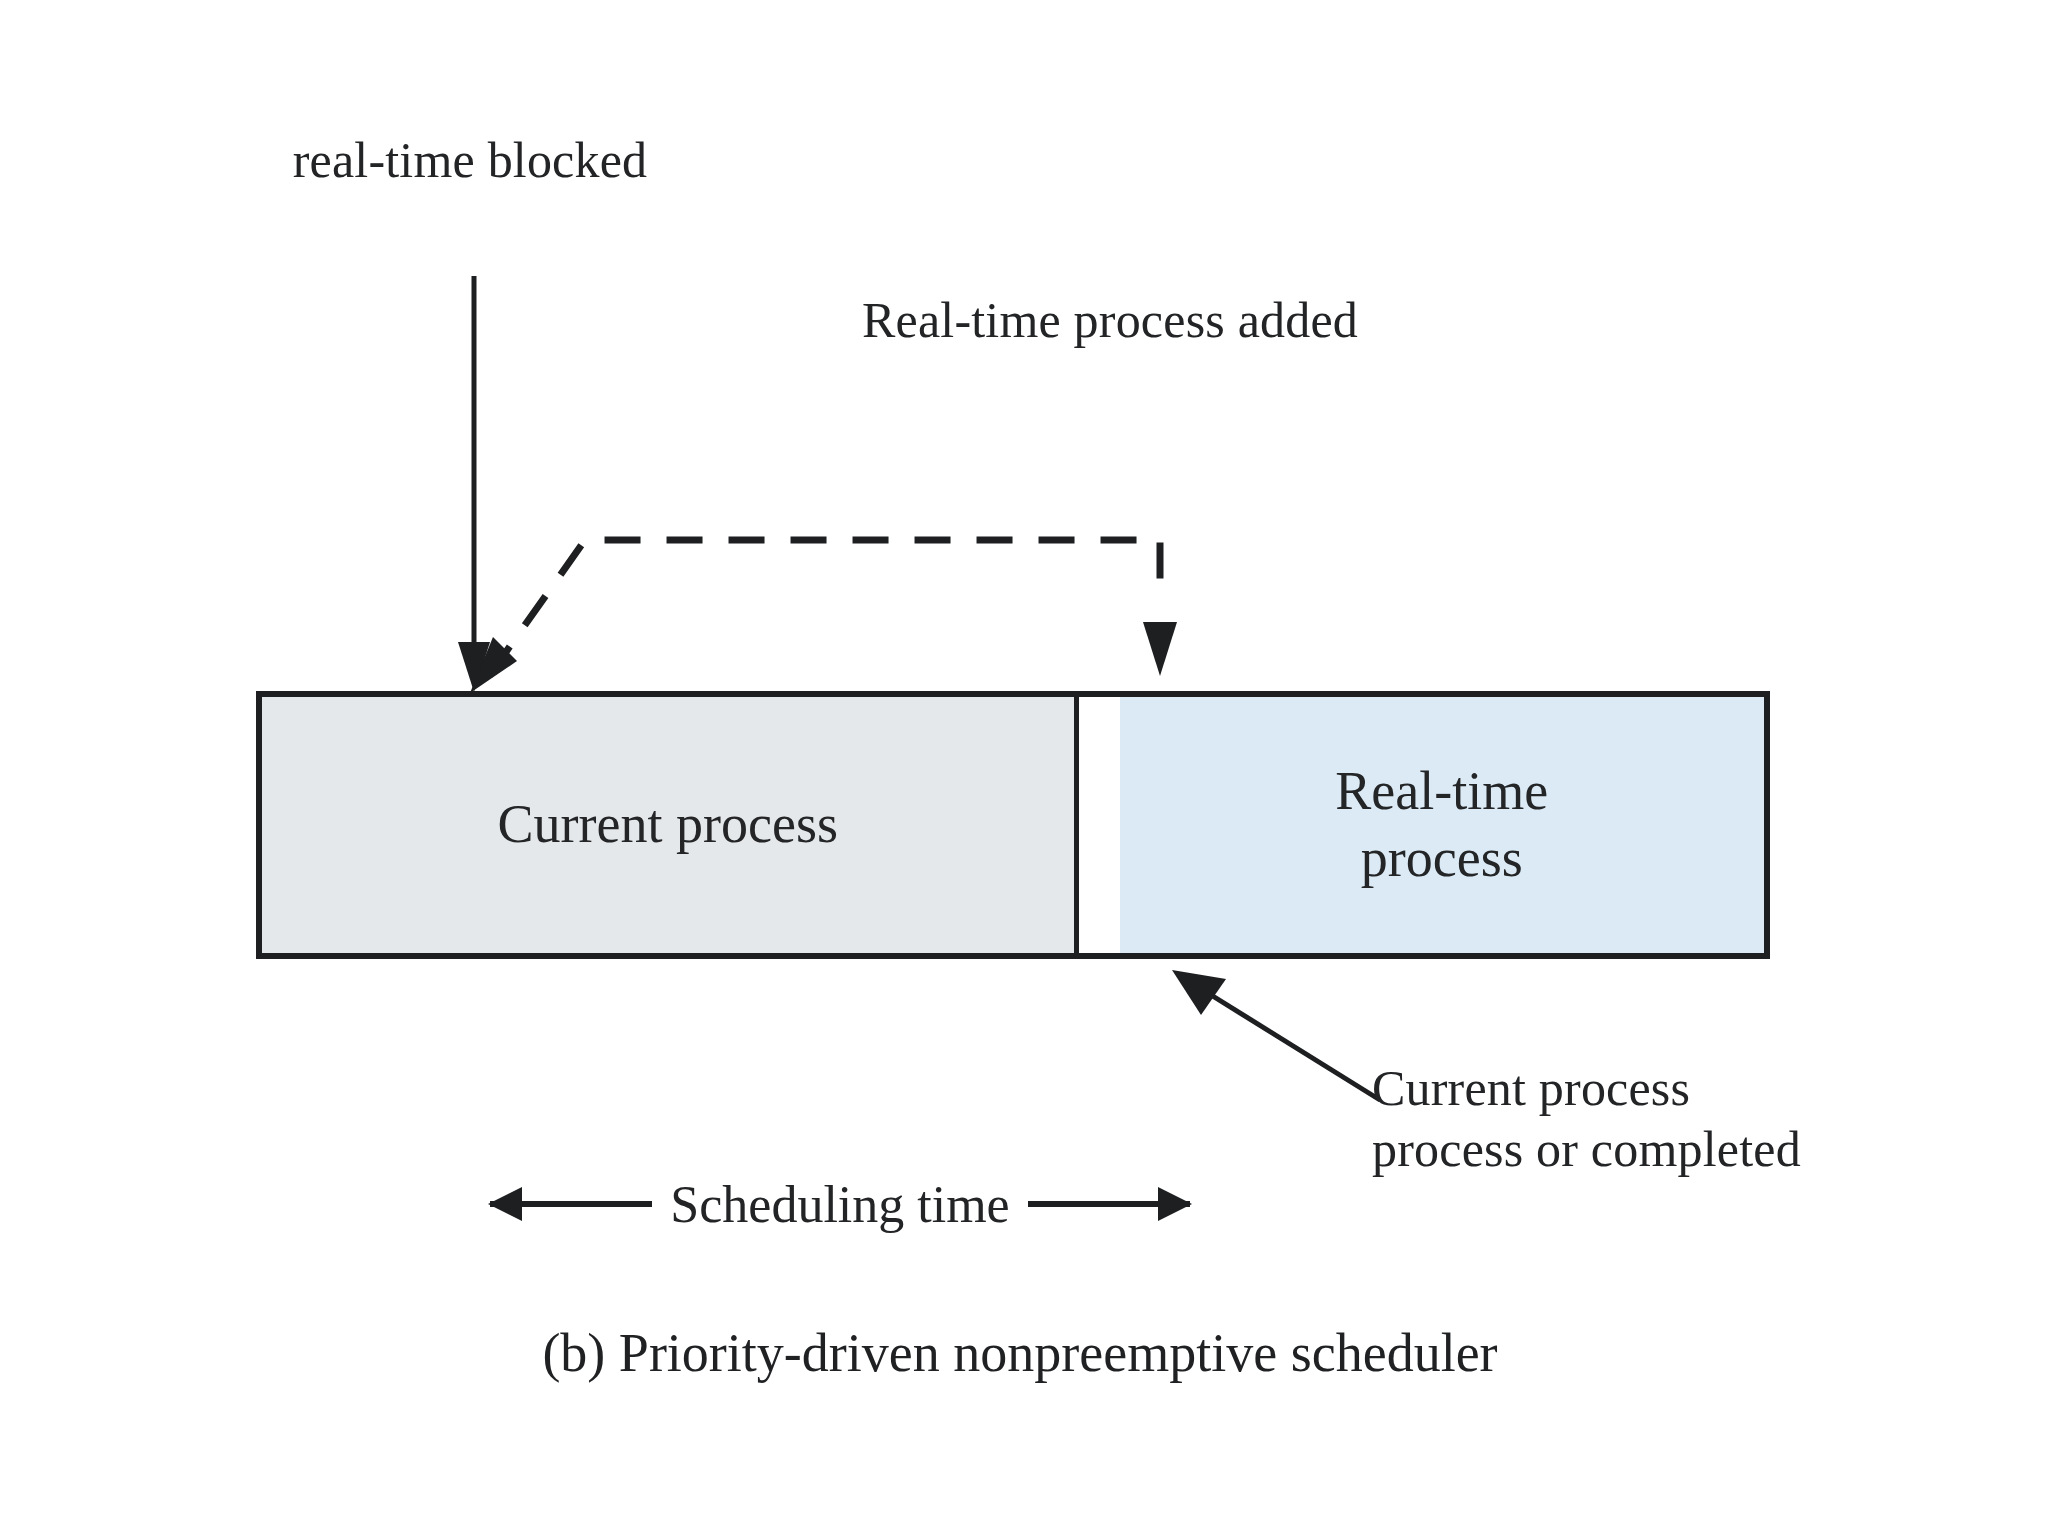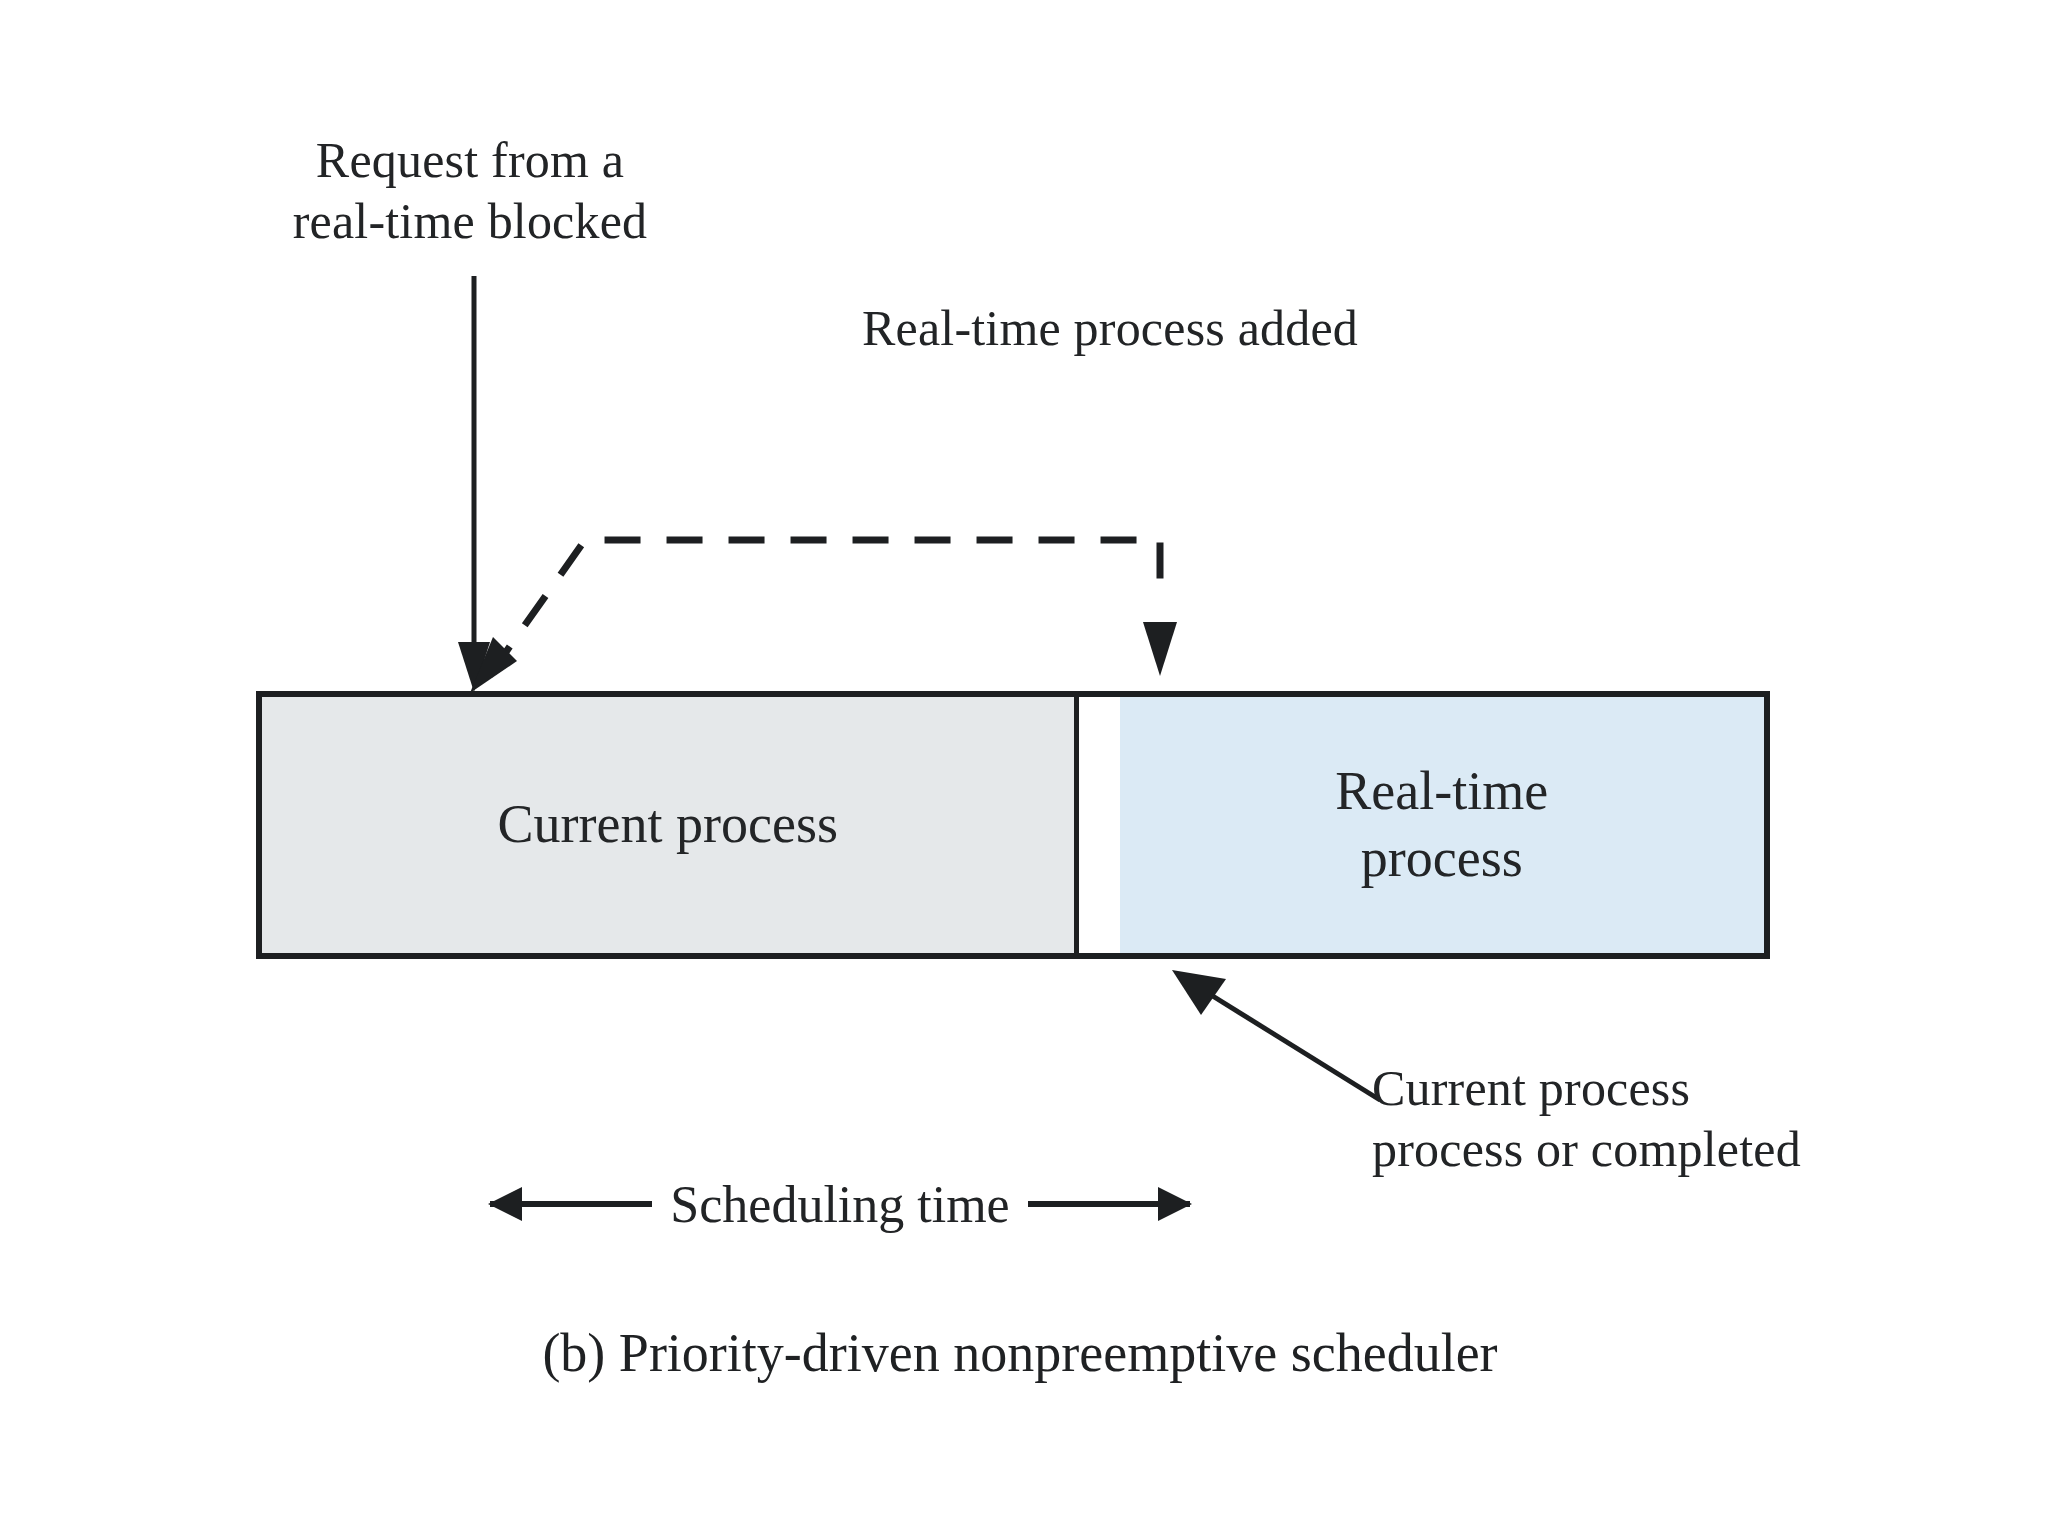--- a/index.html
+++ b/index.html
@@ -28,21 +28,21 @@
     line-height: 1.22;
     color: #222426;
     letter-spacing: 0.2px;
     white-space: nowrap;
   }
   .annot .ln { display: block; }
   .annot.center .ln { text-align: center; }
   .annot.left .ln { text-align: left; }
 
   #annot-request  { left: 255px;  top: 130px;  width: 430px; }
-  #annot-added    { left: 820px;  top: 298px;  width: 580px; }
+  #annot-added    { left: 820px;  top: 290px;  width: 580px; }
   #annot-blocked  { left: 1372px; top: 1058px; width: 580px; }
 
   
   #bar {
     position: absolute;
     left: 256px;
     top: 691px;
     width: 1514px;
     height: 268px;
     border-top: 6px solid #1d1f21;
@@ -169,21 +169,20 @@
       <path d="M 1160 676 L 1143 622 L 1177 622 Z" fill="#1d1f21"></path>
     </g>
 
     <g>
       <path d="M 1380 1100 L 1195 985" stroke="#1d1f21" stroke-width="5" fill="none"></path>
       <path d="M 1172 970 L 1226 979 L 1201 1015 Z" fill="#1d1f21"></path>
     </g>
   </svg>
 
   <div class="annot center" id="annot-request">
-    <span class="ln">Request from a</span>
     <span class="ln">real-time blocked</span>
   </div>
 
   <div class="annot center" id="annot-added">
     <span class="ln">Real-time process added</span>
   </div>
 
   <div id="bar">
 
     <div class="seg" id="seg-current">

